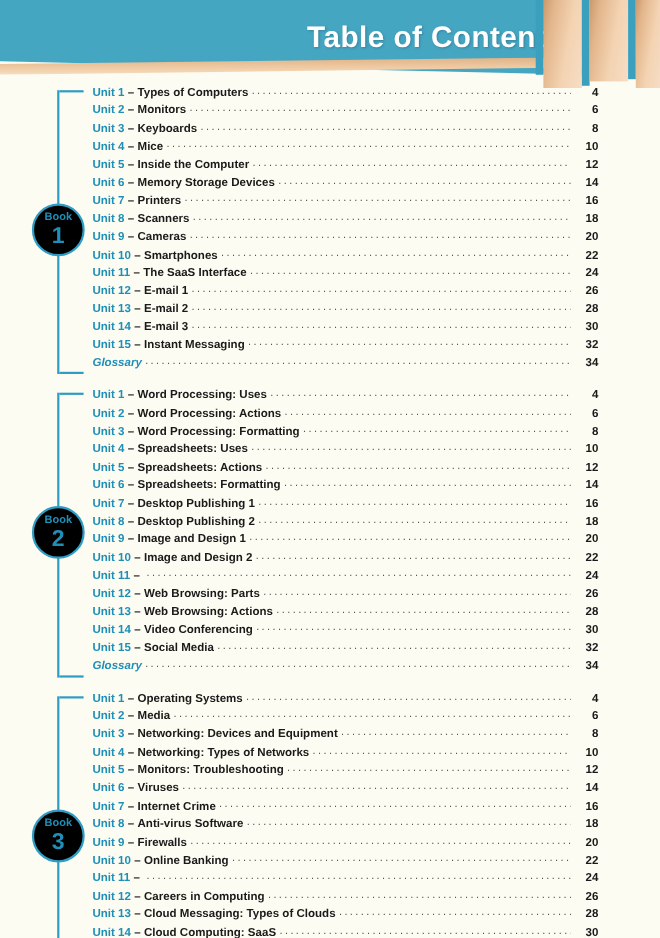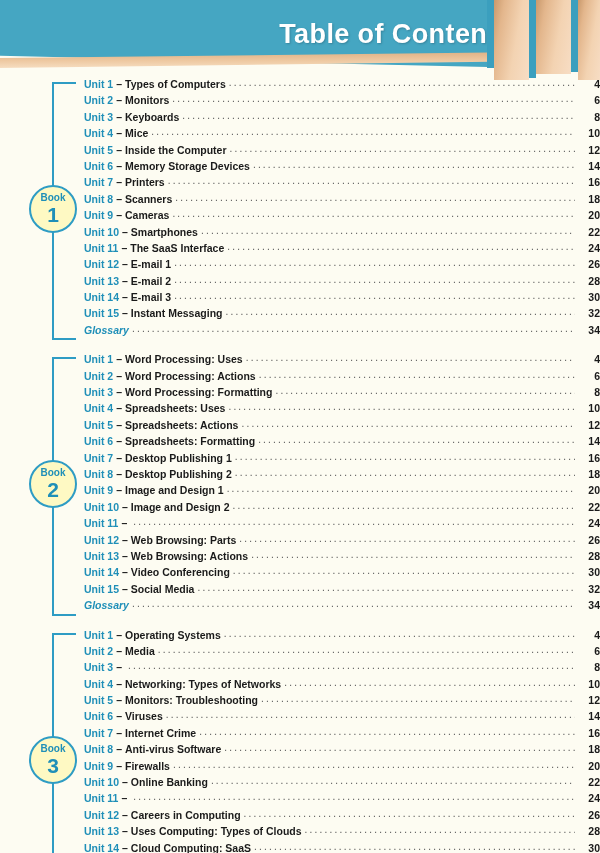--- a/index.html
+++ b/index.html
@@ -108,21 +108,21 @@
   .bracket::after  { bottom: 0; }
 
   
   .badge {
     position: absolute;
     left: 29px;
     width: 48px;
     height: 48px;
     border: 2px solid #2e9cc4;
     border-radius: 50%;
-    background: #fef9c3;
+    background: #000000;
     box-sizing: border-box;
     text-align: center;
     z-index: 3;
   }
   .badge-word {
     display: block;
     margin-top: 6px;
     font-size: 10px;
     font-weight: bold;
     color: #1f8fb8;
@@ -133,20 +133,21 @@
     margin-top: 1px;
     font-size: 21px;
     font-weight: bold;
     color: #1f8fb8;
     line-height: 1;
   }
 
   
   .entries {
     padding-left: 36px;
+    padding-right: 56px;
   }
   .entry {
     display: flex;
     align-items: baseline;
     height: 16.4px;
     font-size: 10.5px;
     white-space: nowrap;
   }
   .entry-unit {
     color: #1f8fb8;
@@ -465,20 +466,21 @@
           <div class="entry">
             <span class="entry-unit">Unit 2</span>
             <span class="entry-dash">–</span>
             <span class="entry-title">Media</span>
             <span class="entry-leader">..........................................................................................</span>
             <span class="entry-page">6</span>
           </div>
           <div class="entry">
             <span class="entry-unit">Unit 3</span>
             <span class="entry-dash">–</span>
+            <span class="entry-title">Networking: Devices and Equipment</span>
             <span class="entry-leader">..........................................................................................</span>
             <span class="entry-page">8</span>
           </div>
           <div class="entry">
             <span class="entry-unit">Unit 4</span>
             <span class="entry-dash">–</span>
             <span class="entry-title">Networking: Types of Networks</span>
             <span class="entry-leader">..........................................................................................</span>
             <span class="entry-page">10</span>
           </div>
@@ -533,21 +535,21 @@
           <div class="entry">
             <span class="entry-unit">Unit 12</span>
             <span class="entry-dash">–</span>
             <span class="entry-title">Careers in Computing</span>
             <span class="entry-leader">..........................................................................................</span>
             <span class="entry-page">26</span>
           </div>
           <div class="entry">
             <span class="entry-unit">Unit 13</span>
             <span class="entry-dash">–</span>
-            <span class="entry-title">Uses Computing: Types of Clouds</span>
+            <span class="entry-title">Cloud Messaging: Types of Clouds</span>
             <span class="entry-leader">..........................................................................................</span>
             <span class="entry-page">28</span>
           </div>
           <div class="entry">
             <span class="entry-unit">Unit 14</span>
             <span class="entry-dash">–</span>
             <span class="entry-title">Cloud Computing: SaaS</span>
             <span class="entry-leader">..........................................................................................</span>
             <span class="entry-page">30</span>
           </div>

